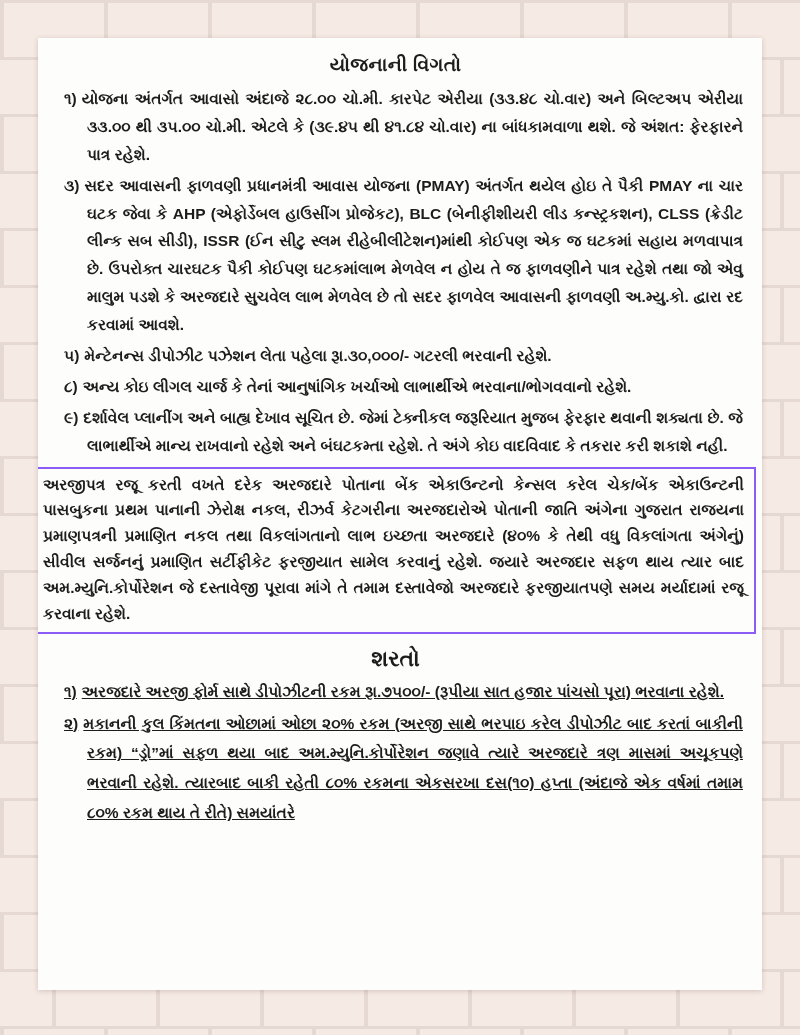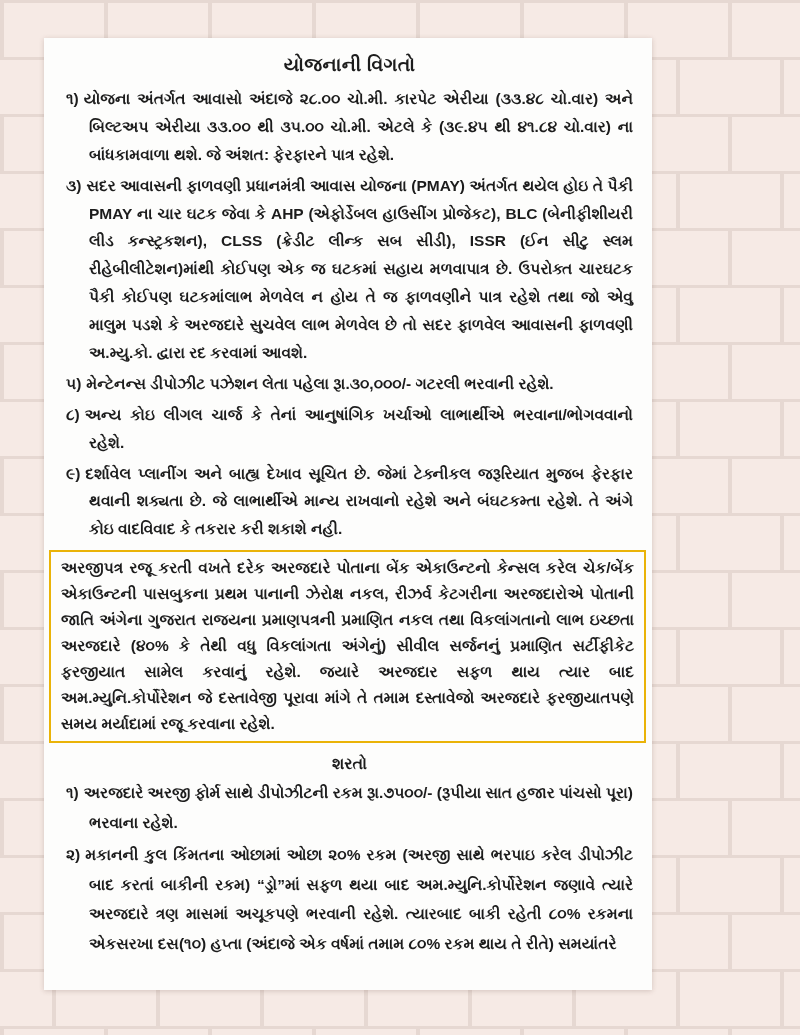--- a/index.html
+++ b/index.html
@@ -14,69 +14,70 @@
     background-image:
       repeating-linear-gradient(to bottom, #e6d8d2 0 3px, transparent 3px 57px),
       conic-gradient(from 270deg at 4px 57px, #e6d8d2 90deg, transparent 90deg),
       conic-gradient(from 270deg at 4px 57px, #e6d8d2 90deg, transparent 90deg);
     background-size: auto, 104px 114px, 104px 114px;
     background-position: 0 0, 0 0, 52px 57px;
     background-repeat: repeat;
   }
   .sheet {
     position: absolute;
-    left: 44px;
+    left: 38px;
     top: 38px;
-    width: 608px;
+    width: 724px;
     height: 952px;
     box-sizing: border-box;
     background: #fdfdfc;
     box-shadow: 0 1px 5px rgba(90,60,50,0.22);
-    padding: 12px 19px 0 22px;
+    padding: 12px 19px 0 10px;
     color: #1c1c1c;
     overflow: hidden;
   }
   .title {
     margin: 4px 0 9px 0;
     text-align: center;
     font-size: 19px;
     font-weight: 700;
     letter-spacing: 0.3px;
   }
   .item {
-    margin: 0 0 3px 0;
+    margin: 0 0 3px 16px;
     font-size: 15.5px;
     font-weight: 600;
     line-height: 1.8;
     text-align: justify;
     padding-left: 23px;
     text-indent: -23px;
   }
   .item .num { margin-right: 5px; }
   .note-box {
-    border: 2px solid #eab308;
+    border: 2px solid #8b5cf6;
     margin: 7px -13px 12px -17px;
     padding: 3px 10px 5px 10px;
   }
   .note-box p {
     margin: 0;
     font-size: 15.5px;
     font-weight: 600;
     line-height: 1.67;
     text-align: justify;
   }
   .subtitle {
     margin: 5px 0 5px 0;
     text-align: center;
-    font-size: 16px;
+    font-size: 22px;
     font-weight: 700;
   }
   .cond {
     line-height: 1.92;
     margin-bottom: 2px;
+    text-decoration: underline;
   }
 </style>
 </head>
 <body>
 
 <div class="sheet">
 
   <h1 class="title">યોજનાની વિગતો</h1>
 
   <div>

